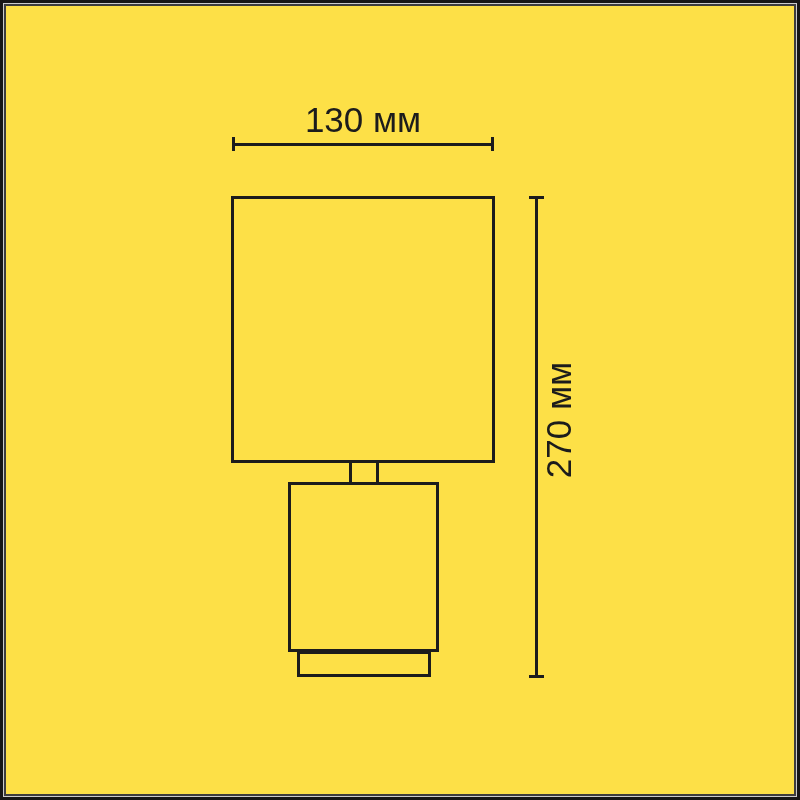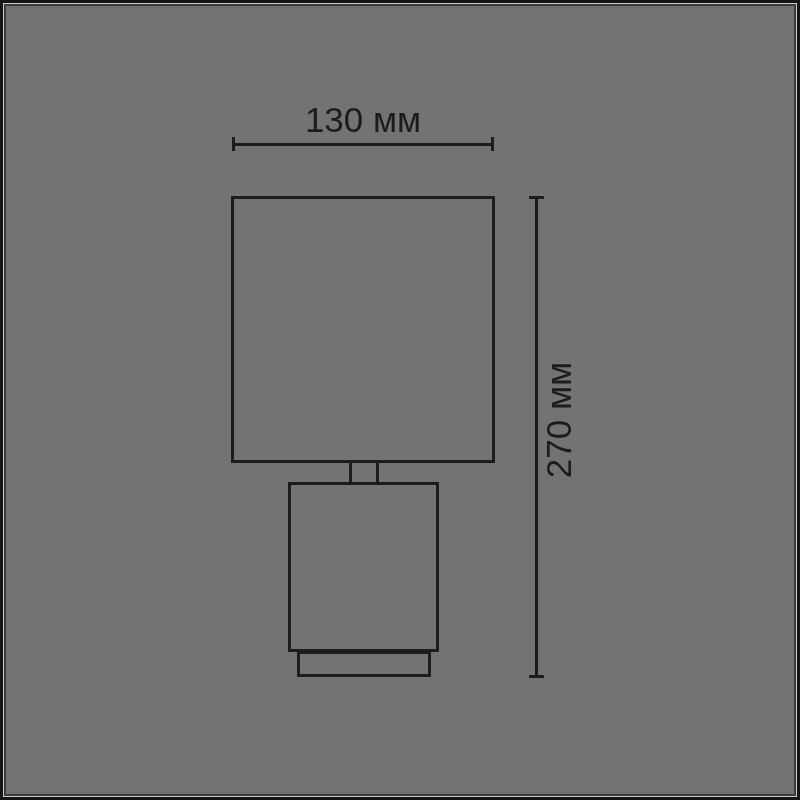--- a/index.html
+++ b/index.html
@@ -10,21 +10,21 @@
     background: #ffffff;
     overflow: hidden;
     font-family: "Liberation Sans", sans-serif;
   }
   body { position: relative; }
 
   
   .stage {
     position: absolute;
     inset: 0;
-    background: #737373;
+    background: #fde047;
   }
 
   
   .part {
     position: absolute;
     box-sizing: border-box;
     border: 3px solid #1c1c1c;
     background: transparent;
   }
   .shade  { left: 231px; top: 196px; width: 264px; height: 267px; }

